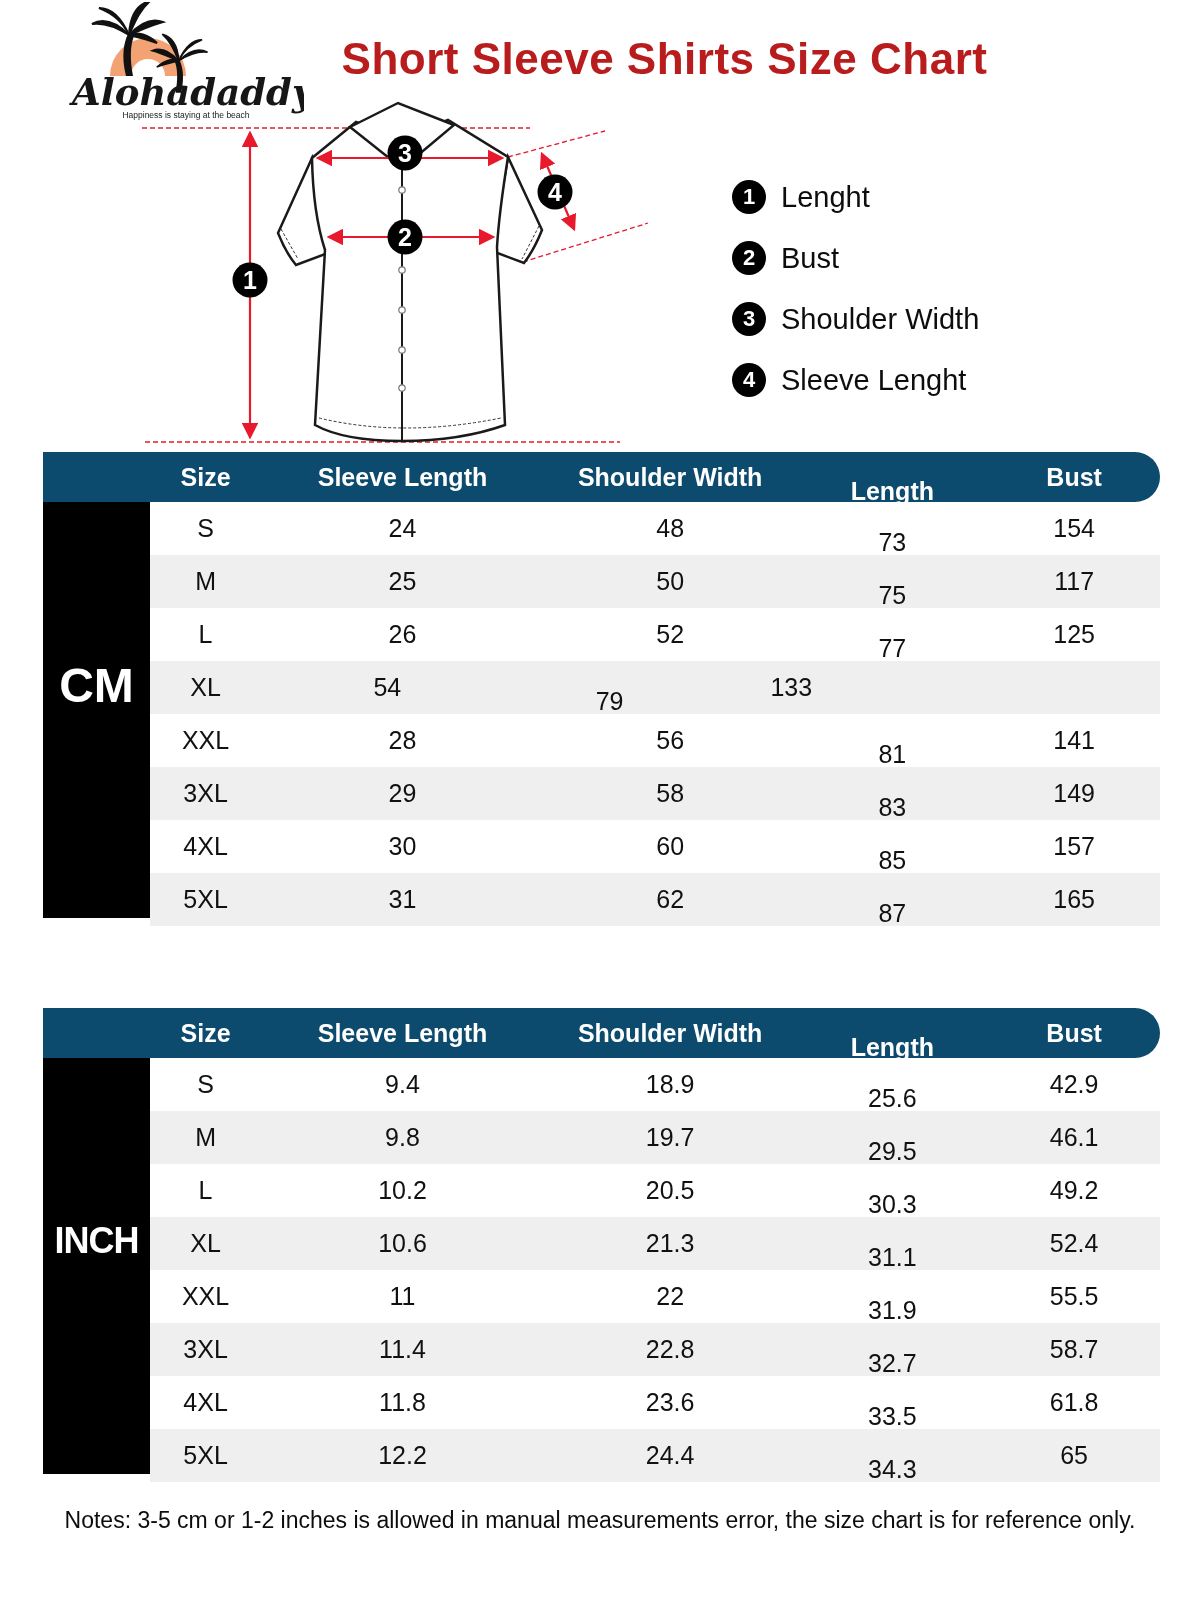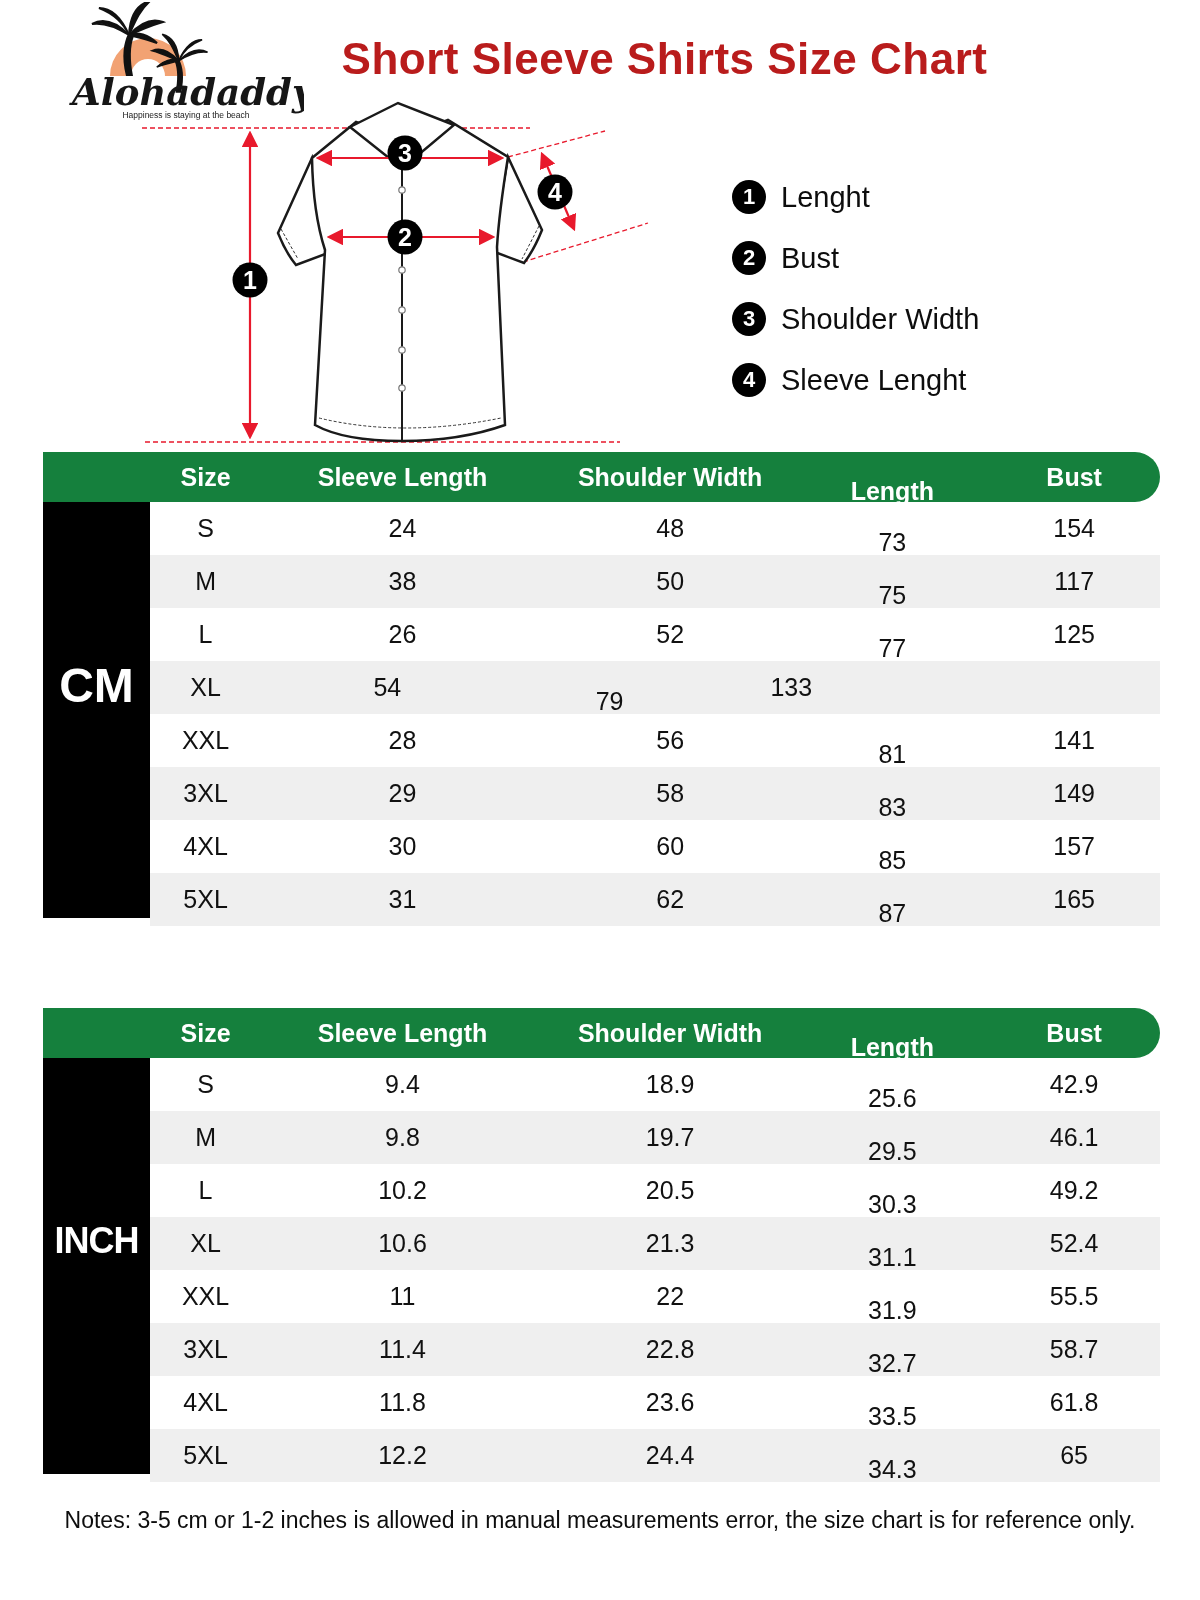--- a/index.html
+++ b/index.html
@@ -37,21 +37,21 @@
   .unit-band {
     position:absolute; left:0; top:0; bottom:8px; width:107px; background:#000;
     color:#fff; display:flex; align-items:center; justify-content:center;
     font-weight:bold; z-index:0;
   }
   .cm-table .unit-band { font-size:48px; }
   .inch-table .unit-band { font-size:36px; letter-spacing:-1px; }
 
   .thead {
     position:relative; z-index:1; display:flex; align-items:center;
-    background:#15803d; color:#fff; height:50px; border-radius:0 26px 26px 0;
+    background:#0c4a6e; color:#fff; height:50px; border-radius:0 26px 26px 0;
     padding-left:107px; font-size:25px; font-weight:bold;
   }
   .tbody { margin-left:107px; position:relative; z-index:1; }
   .trow { display:flex; align-items:center; height:53px; font-size:25px; }
   .trow:nth-child(odd) { background:#ffffff; }
   .trow:nth-child(even) { background:#efefef; }
 
   .hcell, .tcell { text-align:center; }
   .c0 { width:11%; } .c1 { width:28%; } .c2 { width:25%; } .c3 { width:19%;margin-top:28px; } .c4 { width:17%; }
 
@@ -188,21 +188,21 @@
   <div class="tbody">
       <div class="trow">
         <div class="tcell c0">S</div>
         <div class="tcell c1">24</div>
         <div class="tcell c2">48</div>
         <div class="tcell c3">73</div>
         <div class="tcell c4">154</div>
       </div>
       <div class="trow">
         <div class="tcell c0">M</div>
-        <div class="tcell c1">38</div>
+        <div class="tcell c1">25</div>
         <div class="tcell c2">50</div>
         <div class="tcell c3">75</div>
         <div class="tcell c4">117</div>
       </div>
       <div class="trow">
         <div class="tcell c0">L</div>
         <div class="tcell c1">26</div>
         <div class="tcell c2">52</div>
         <div class="tcell c3">77</div>
         <div class="tcell c4">125</div>

